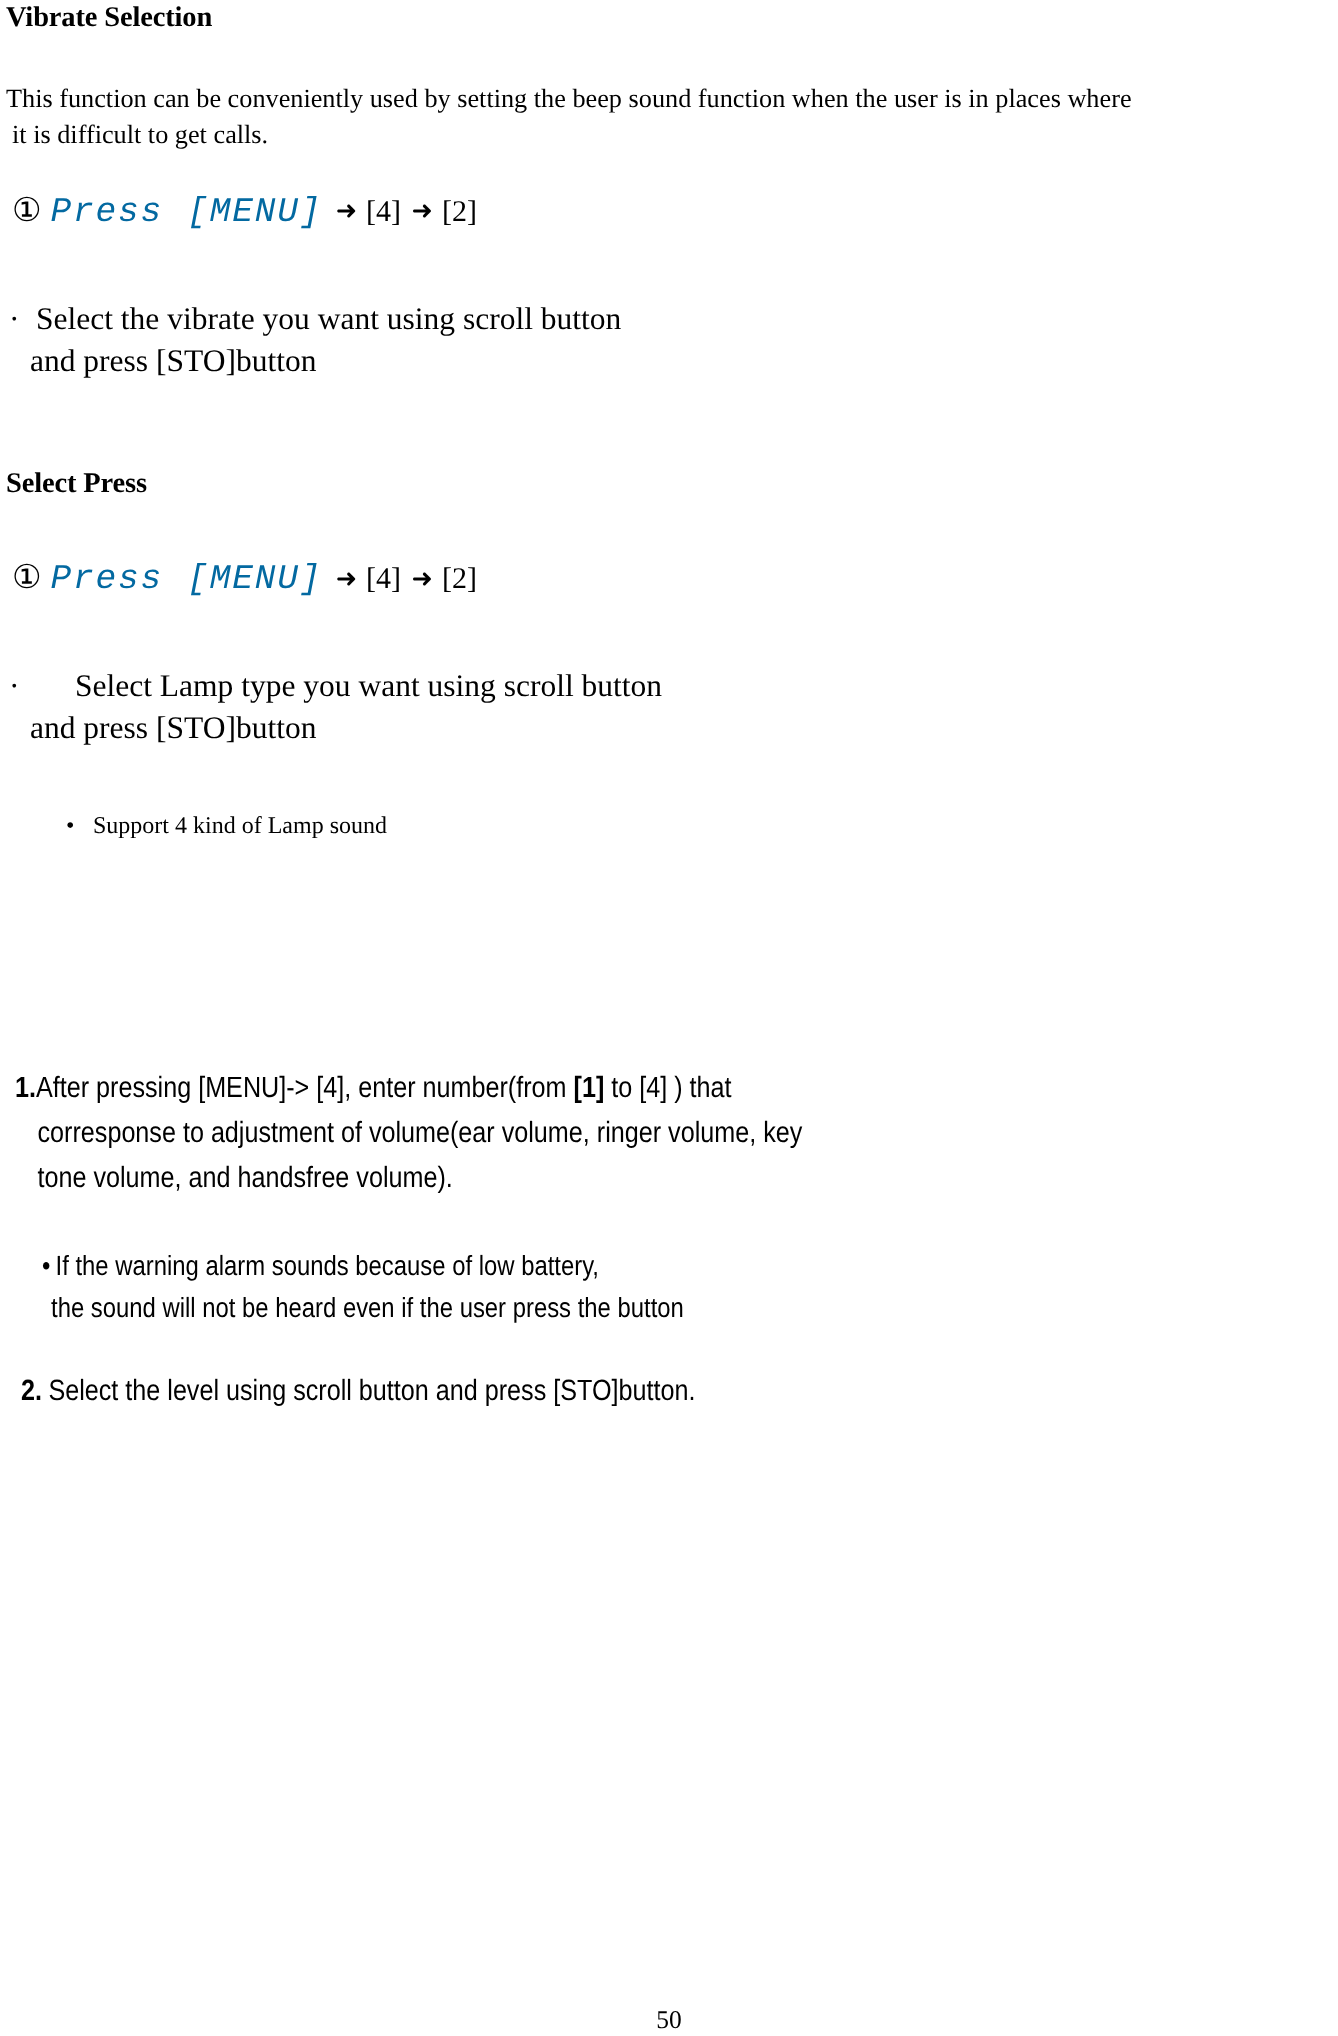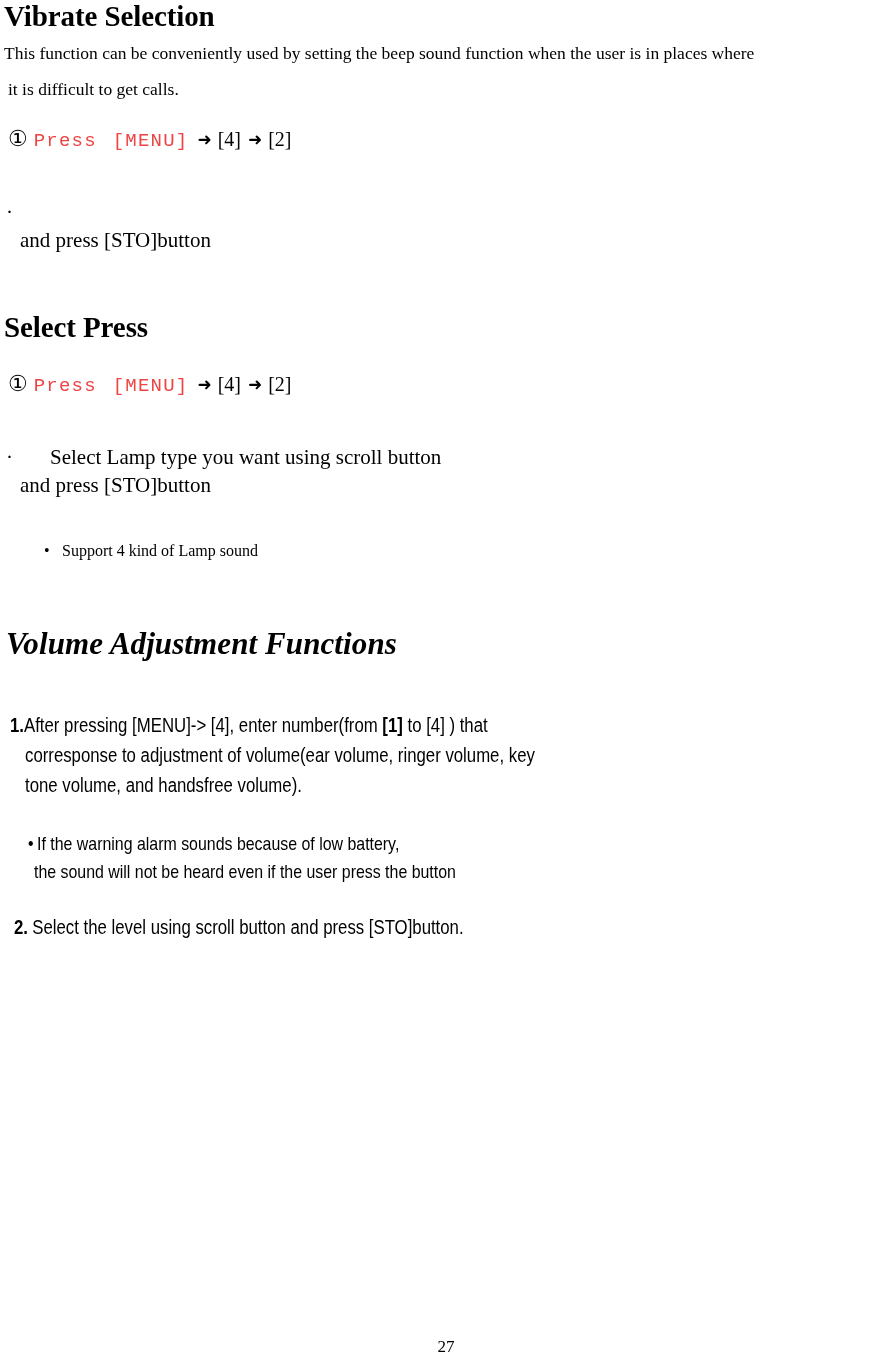--- a/index.html
+++ b/index.html
@@ -23,21 +23,21 @@
     height: 1357px;
   }
 
   
   .abs { position: absolute; white-space: nowrap; }
 
   
   .h-section {
     font-family: "Liberation Serif", "DejaVu Serif", serif;
     font-weight: bold;
-    font-size: 29px;
+    font-size: 19px;
     letter-spacing: -0.1px;
     line-height: 1;
   }
 
   .h-bigitalic {
     font-family: "Liberation Serif", "DejaVu Serif", serif;
     font-weight: bold;
     font-style: italic;
     font-size: 31px;
     line-height: 1;
@@ -69,23 +69,24 @@
     align-items: baseline;
     gap: 0;
   }
   .circled-num {
     font-family: "Liberation Serif", "DejaVu Serif", serif;
     font-size: 22px;
     line-height: 1;
   }
   .mono-key {
     font-family: "Liberation Mono", "DejaVu Sans Mono", monospace;
-    font-size: 19px;
+    font-size: 23px;
     letter-spacing: 1.2px;
-    color: #ef4444;
+    color: #0369a1;
+    font-style: italic;
   }
   .serif-key {
     font-family: "Liberation Serif", "DejaVu Serif", serif;
     font-size: 20px;
   }
   .arrow-g {
     font-family: "DejaVu Sans", "Liberation Sans", sans-serif;
     font-size: 17px;
     font-weight: bold;
     line-height: 1;
@@ -124,35 +125,36 @@
 
   .dot-bullet { display: inline-block; }
 </style>
 </head>
 <body>
 
 <div class="page">
 
   <div class="abs h-section" style="left:4px; top:2px;">Vibrate Selection</div>
 
-  <div class="abs body-serif" style="left:4px; top:41px;">This function can be conveniently used by setting the beep sound function when the user is in places where</div>
+  <div class="abs body-serif" style="left:4px; top:53px;">This function can be conveniently used by setting the beep sound function when the user is in places where</div>
 
   <div class="abs body-serif" style="left:8px; top:77px;">it is difficult to get calls.</div>
 
   <div class="abs step-line" style="left:8px; top:128px;">
     <span class="circled-num">①</span>
     <span class="mono-key" style="margin-left:6px;">Press</span>
     <span class="mono-key" style="margin-left:16px;">[MENU]</span>
     <span class="arrow-g" style="margin-left:9px;">➜</span>
     <span class="serif-key" style="margin-left:6px;">[4]</span>
     <span class="arrow-g" style="margin-left:7px;">➜</span>
     <span class="serif-key" style="margin-left:6px;">[2]</span>
   </div>
 
   <div class="abs bullet-serif" style="left:6px; top:198px;">·</div>
+  <div class="abs bullet-serif" style="left:24px; top:198px;">Select the vibrate you want using scroll button</div>
   <div class="abs bullet-serif" style="left:20px; top:226px;">and press [STO]button</div>
 
   <div class="abs h-section" style="left:4px; top:313px;">Select Press</div>
 
   <div class="abs step-line" style="left:8px; top:373px;">
     <span class="circled-num">①</span>
     <span class="mono-key" style="margin-left:6px;">Press</span>
     <span class="mono-key" style="margin-left:16px;">[MENU]</span>
     <span class="arrow-g" style="margin-left:9px;">➜</span>
     <span class="serif-key" style="margin-left:6px;">[4]</span>
@@ -160,35 +162,34 @@
     <span class="serif-key" style="margin-left:6px;">[2]</span>
   </div>
 
   <div class="abs bullet-serif" style="left:6px; top:443px;">·</div>
   <div class="abs bullet-serif" style="left:24px; top:443px;margin-left:26px;">Select Lamp type you want using scroll button</div>
   <div class="abs bullet-serif" style="left:20px; top:471px;">and press [STO]button</div>
 
   <div class="abs note-serif" style="left:44px; top:540px;">•</div>
   <div class="abs note-serif" style="left:62px; top:540px;">Support 4 kind of Lamp sound</div>
 
-  <div class="abs h-bigitalic" style="left:6px; top:628px;">Volume Adjustment Functions</div>
 
   <div class="abs cond" style="left:10px; top:710px;">
     <b>1.</b><span>After pressing [MENU]-&gt; [4], enter number(from </span><b>[1]</b><span> to [4] ) that</span>
   </div>
 
   <div class="abs cond" style="left:25px; top:740px;">corresponse to adjustment of volume(ear volume, ringer volume, key</div>
 
   <div class="abs cond" style="left:25px; top:770px;">tone volume, and handsfree volume).</div>
 
   <div class="abs cond-sm" style="left:28px; top:830px;">
     <span class="dot-bullet">•</span><span style="margin-left:4px;">If the warning alarm sounds because of low battery,</span>
   </div>
 
   <div class="abs cond-sm" style="left:34px; top:858px;">the sound will not be heard even if the user press the button</div>
 
   <div class="abs cond" style="left:14px; top:912px;">
     <b>2.</b><span style="margin-left:5px;">Select the level using scroll button and press [STO]button.</span>
   </div>
 
-  <div class="abs page-num" style="top:1337px;">27</div>
+  <div class="abs page-num" style="top:1337px;">50</div>
 
 </div>
 
 </body></html>

